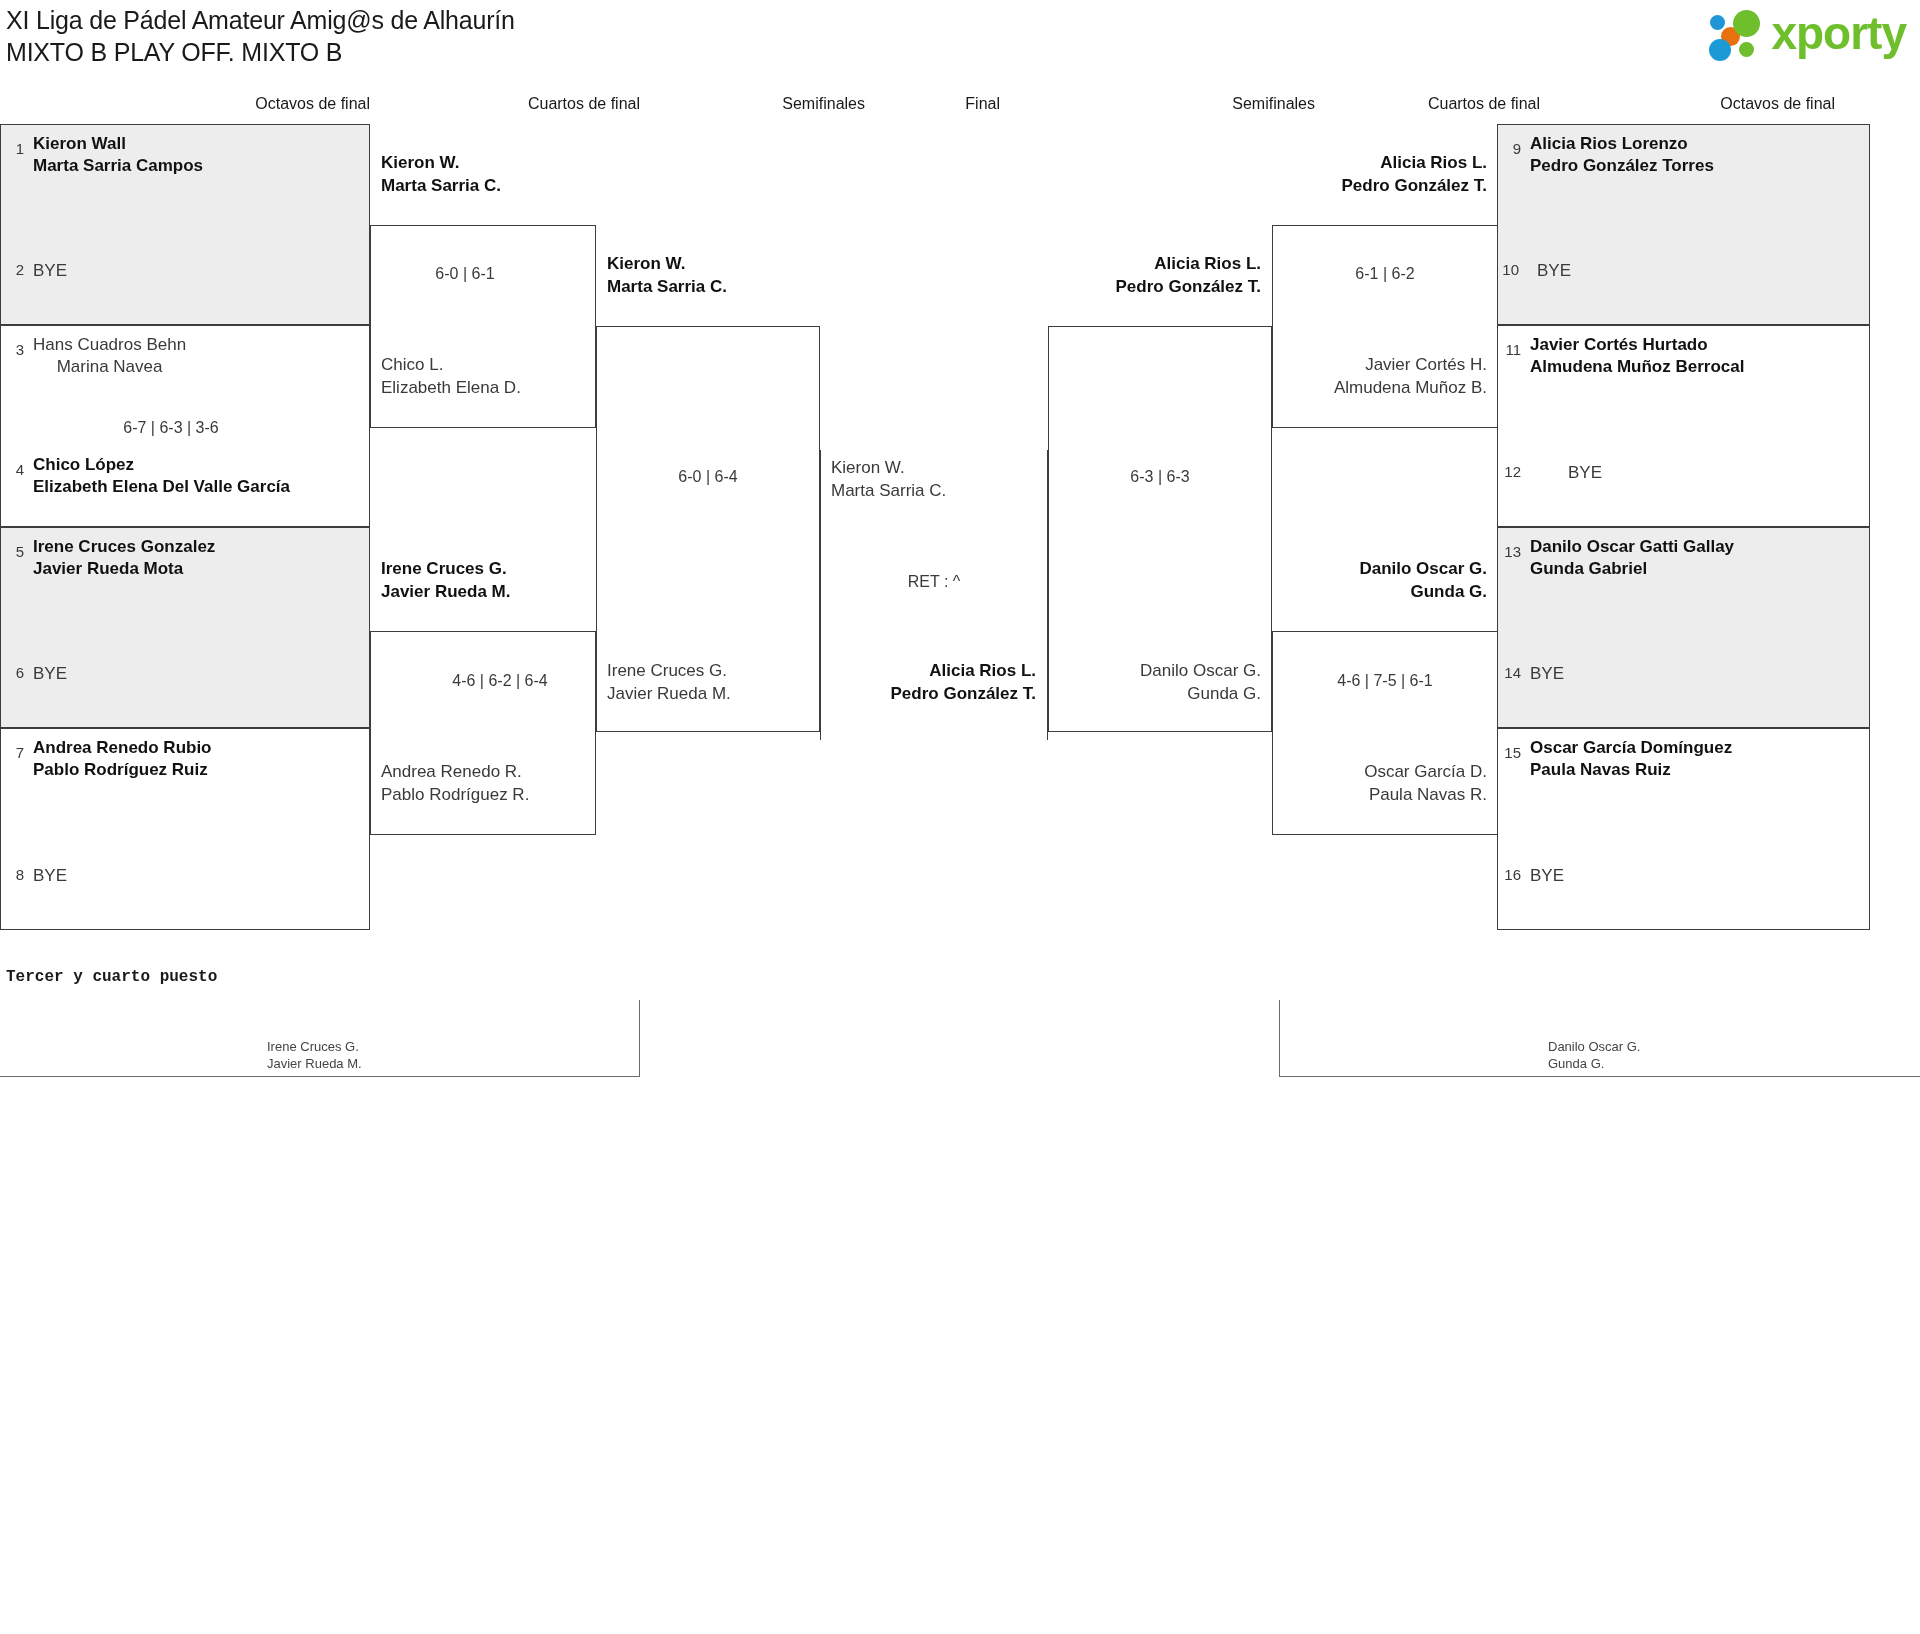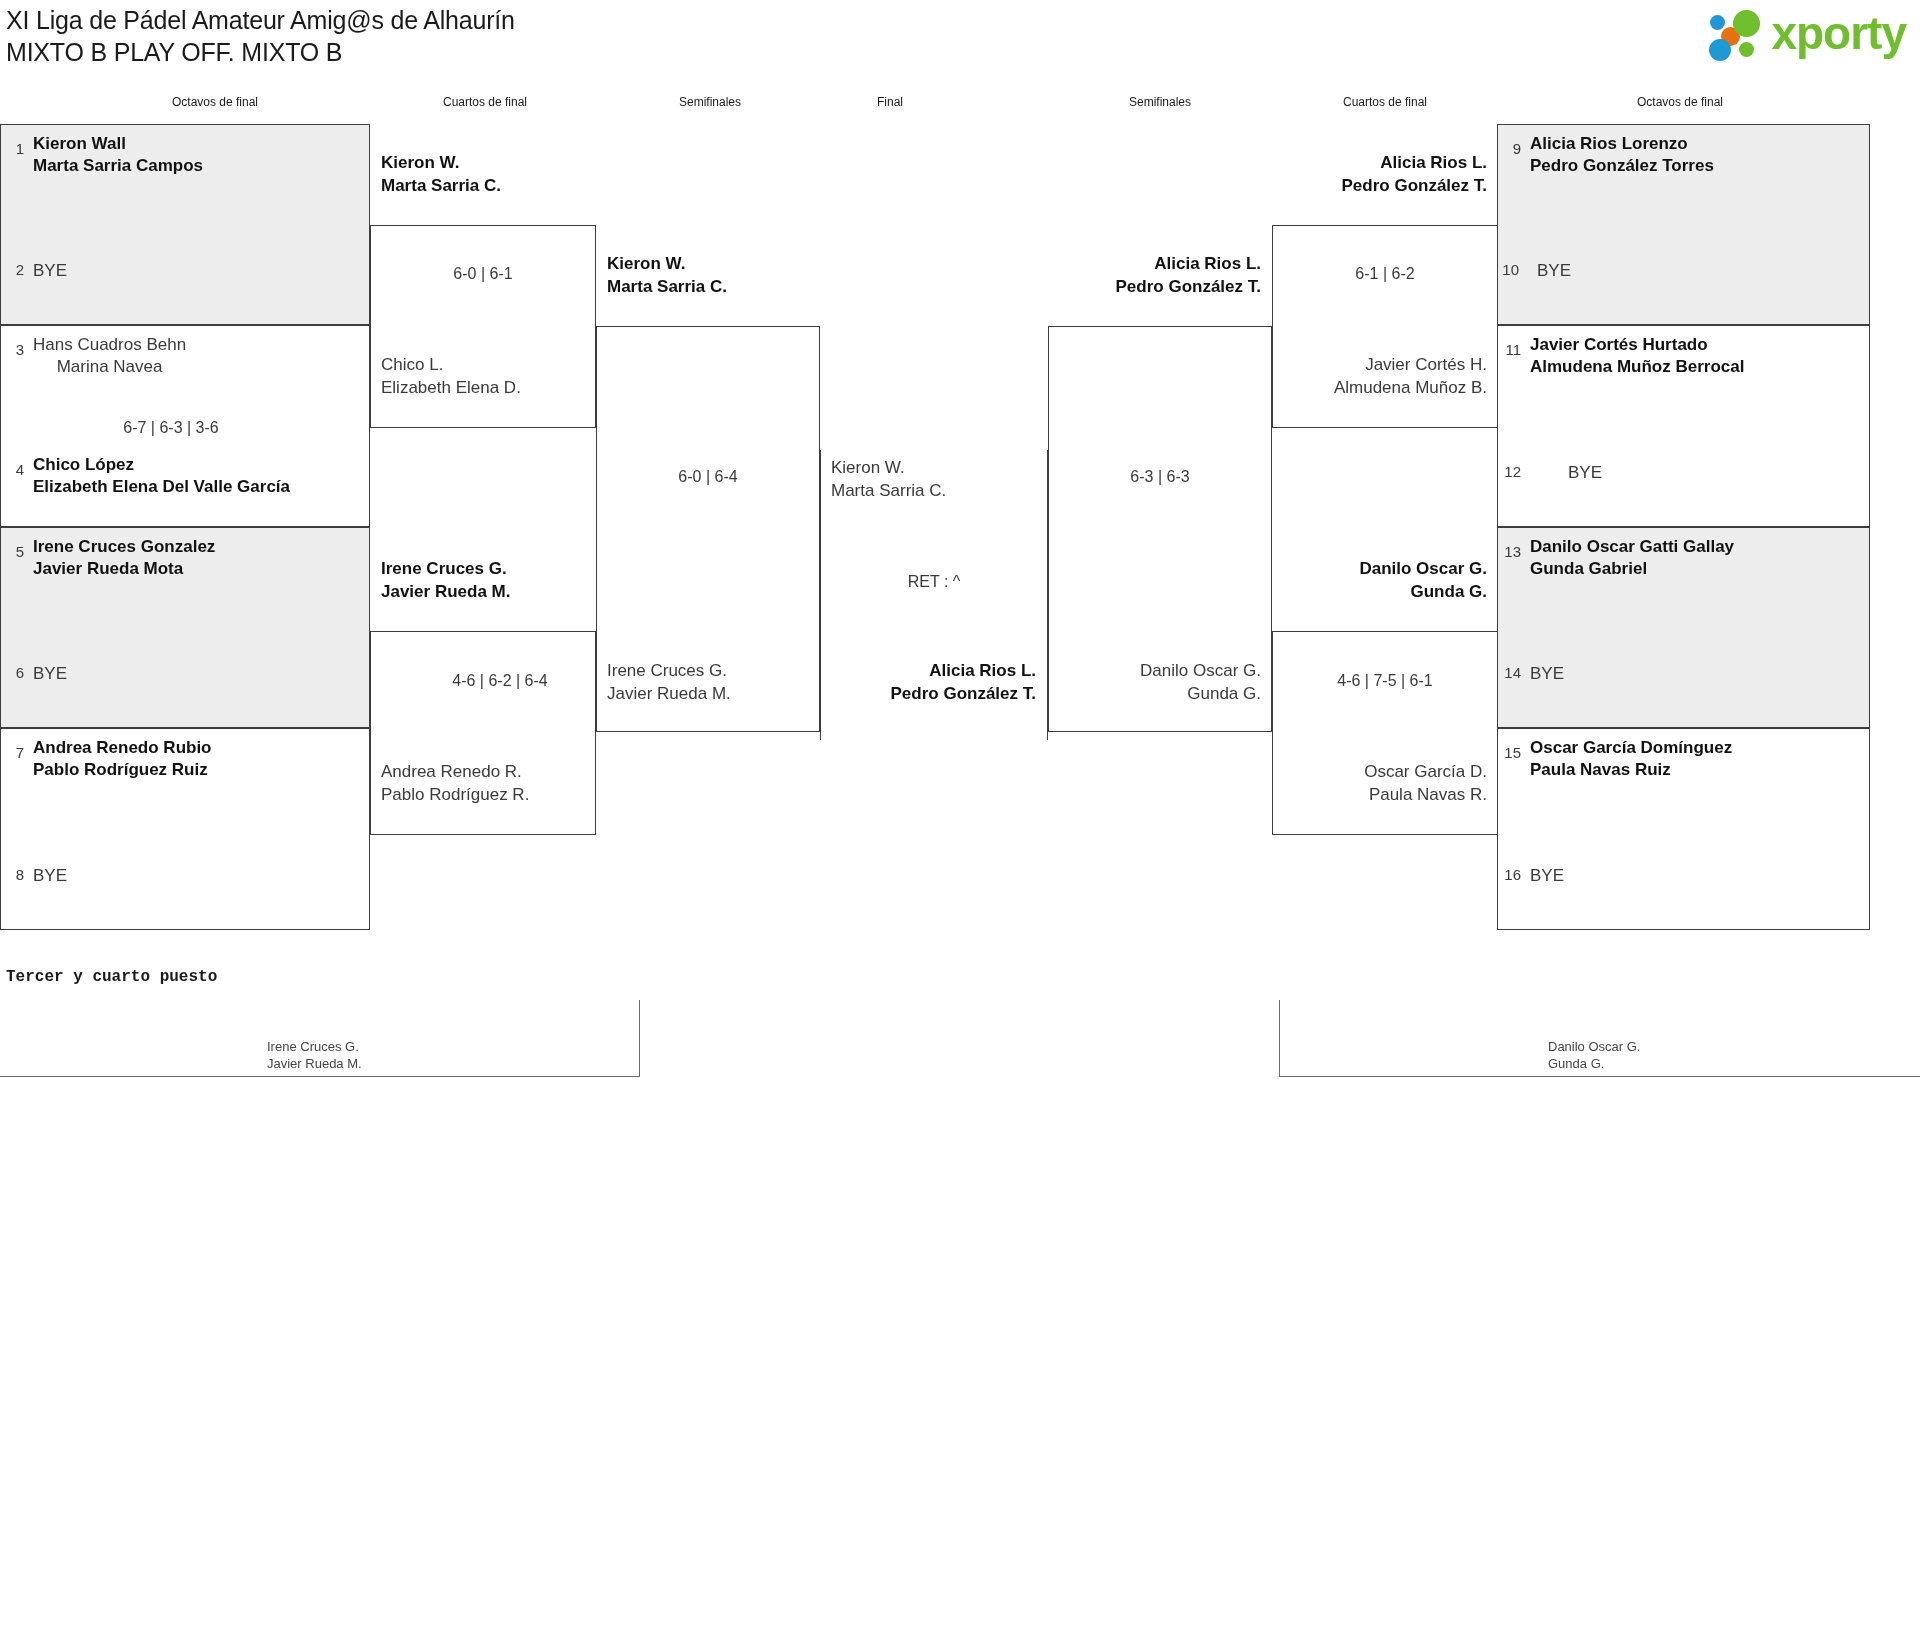--- a/index.html
+++ b/index.html
@@ -54,24 +54,24 @@
     font-weight: 700;
     color: #6fbe2c;
     letter-spacing: -1px;
     line-height: 46px;
   }
 
   
   .round-label {
     position: absolute;
     top: 95px;
-    font-size: 12px;
+    font-size: 16px;
     font-weight: 400;
     color: #1a1a1a;
-    text-align: center;
+    text-align: right;
     white-space: nowrap;
   }
 
   
   .seedbox {
     position: absolute;
     border: 1px solid #3d3d3d;
     background: #ffffff;
   }
   .seedbox.shaded { background: #ededed; }
@@ -245,21 +245,21 @@
       <span class="seed-num" style="padding-top:0;">8</span>
       <span class="seed-bye">BYE</span>
     </div>
   </div>
 
   <div class="matchbox" style="left:370px; top:225px; width:226px; height:203px;"></div>
   <div class="team win" style="left:381px; top:151px; width:210px;">
     <span>Kieron W.</span><br>
     <span>Marta Sarria C.</span>
   </div>
-  <div class="score" style="left:370px; top:264px; width:226px;">6-0 | 6-1</div>
+  <div class="score" style="left:352px; top:264px; width:226px;">6-0 | 6-1</div>
   <div class="team lose" style="left:381px; top:353px; width:210px;">
     <span>Chico L.</span><br>
     <span>Elizabeth Elena D.</span>
   </div>
 
   <div class="matchbox" style="left:370px; top:631px; width:226px; height:204px;"></div>
   <div class="team win" style="left:381px; top:557px; width:210px;">
     <span>Irene Cruces G.</span><br>
     <span>Javier Rueda M.</span>
   </div>

